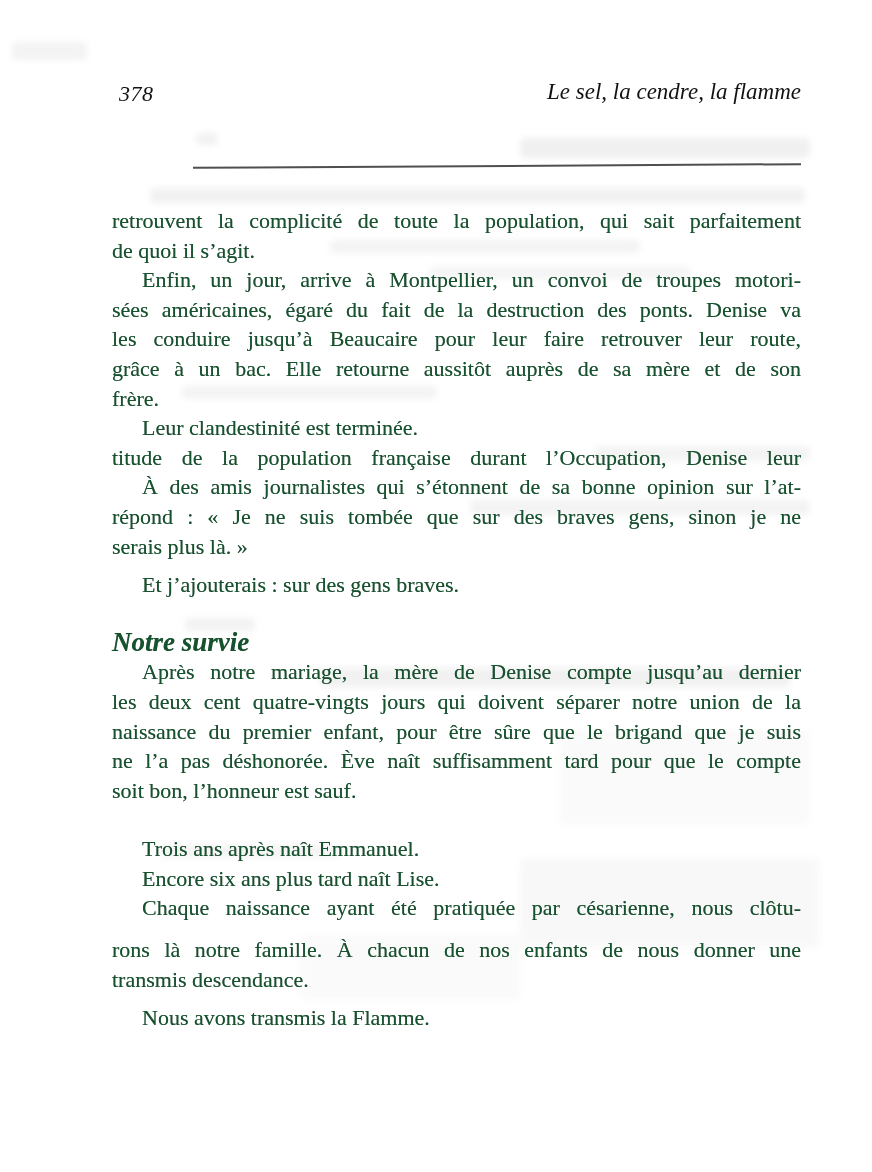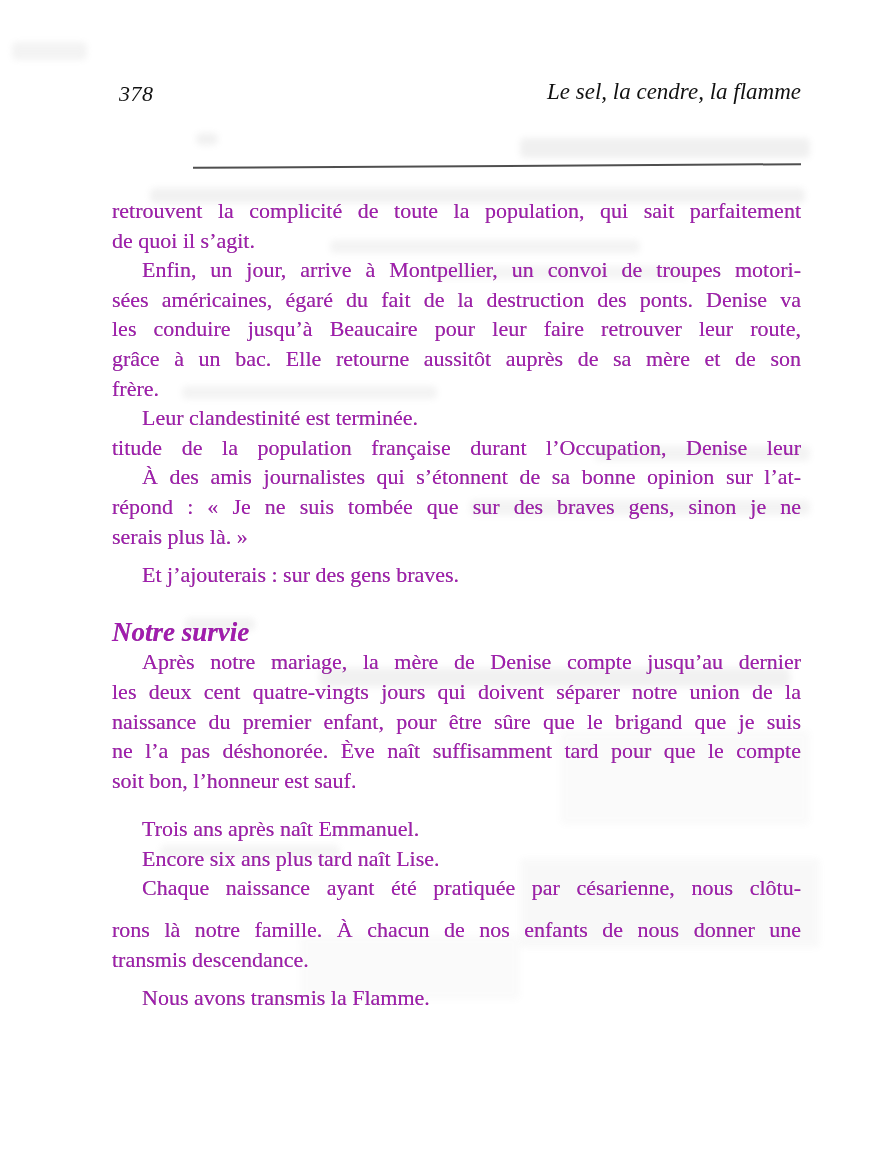--- a/index.html
+++ b/index.html
@@ -12,29 +12,29 @@
 
   
   .hdr-num   { position:absolute; left:119px; top:81px; font-style:italic; font-size:22px; letter-spacing:0.5px; }
   .hdr-title { position:absolute; right:71px; top:79px; font-style:italic; font-size:23px; }
 
   
   .rule { position:absolute; left:193px; top:165px; width:608px; height:2px;
           background:#4f4f4f; transform:rotate(-0.35deg); transform-origin:center; }
 
   
-  .bodytext { position:absolute; left:112px; top:196px; width:689px;
-              font-size:22px; line-height:29.6px; color:#a21caf;
+  .bodytext { position:absolute; left:112px; top:206px; width:689px;
+              font-size:22px; line-height:29.6px; color:#14532d;
               text-align:justify; text-shadow:0 0 0.4px rgba(0,0,0,0.45); }
   .ln      { text-align-last:justify; }
   .ln.end  { text-align-last:left; }
   .ind     { text-indent:30px; }
   .mt21 { margin-top:9px; }
   .mt28 { }
-  .mt19 { margin-top:19px; }
+  .mt19 { margin-top:29px; }
   .mt12 { margin-top:12px; }
   .heading { margin-top:28px; font-weight:bold; font-style:italic; font-size:27px; line-height:29.6px; }
 
   
   .sm { position:absolute; background:#8f8f8f; filter:blur(3px); border-radius:5px; pointer-events:none; }
 </style>
 </head>
 <body>
 
 <div class="page">

